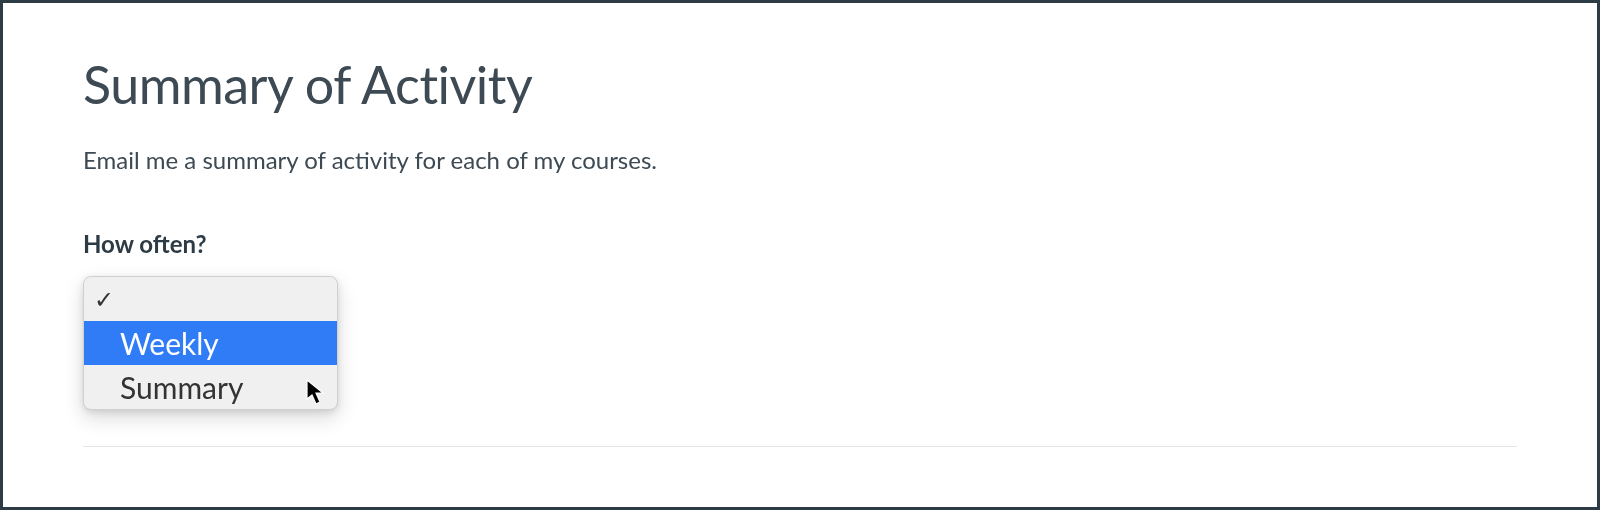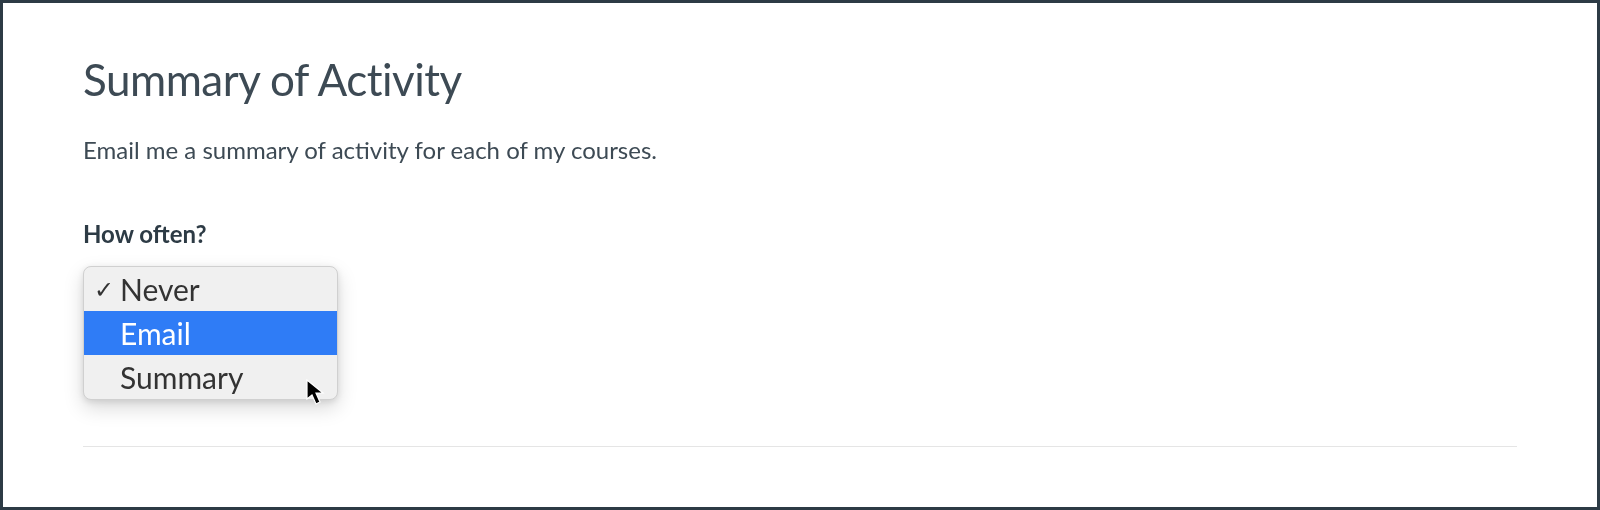--- a/index.html
+++ b/index.html
@@ -10,21 +10,21 @@
     body {
       font-family: -apple-system, BlinkMacSystemFont, "Segoe UI", "Lato", "Helvetica Neue", Arial, sans-serif;
       background: #ffffff;
       width: 1600px;
       height: 510px;
       border: 3px solid #2d3b45;
       position: relative;
       padding: 50px 80px;
     }
     .heading {
-      font-size: 44px;
+      font-size: 52px;
       font-weight: 400;
       color: #3d4a54;
       margin-bottom: 30px;
       letter-spacing: -0.5px;
     }
     .description {
       font-size: 24px;
       font-weight: 400;
       color: #3d4a54;
       margin-bottom: 55px;
@@ -98,25 +98,24 @@
 <h1 class="heading">Summary of Activity</h1>
 
 <p class="description">Email me a summary of activity for each of my courses.</p>
 
 <div class="field-label">How often?</div>
 
 <div class="dropdown">
   <ul class="dropdown-list">
     <li class="dropdown-option">
       <span class="check">✓</span>
-      <span class="label">Never</span>
     </li>
     <li class="dropdown-option highlighted">
       <span class="check"></span>
-      <span class="label">Email</span>
+      <span class="label">Weekly</span>
     </li>
     <li class="dropdown-option">
       <span class="check"></span>
       <span class="label">Summary</span>
     </li>
   </ul>
 </div>
 
 <div class="divider"></div>
 

